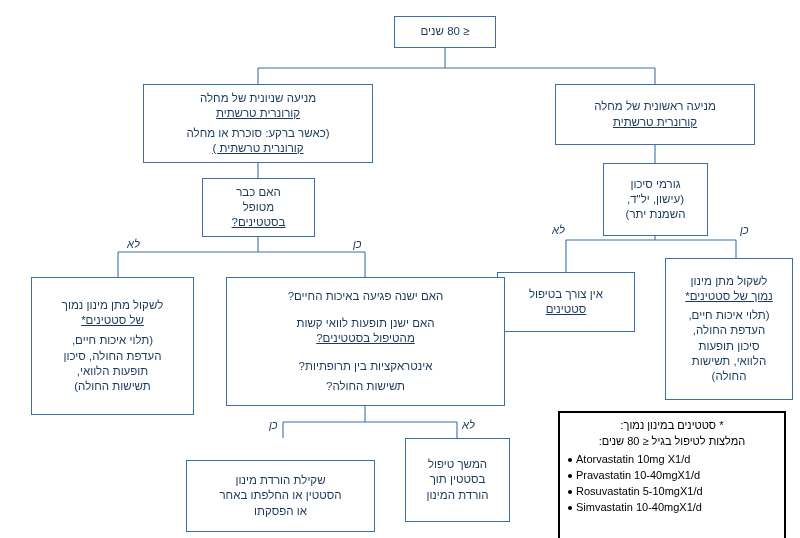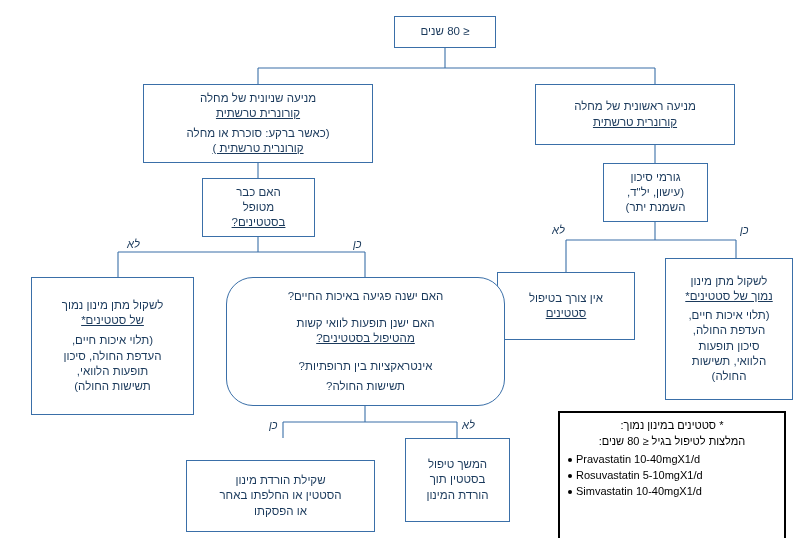--- a/index.html
+++ b/index.html
@@ -102,38 +102,38 @@
     <span class="ln">≤ 80 שנים</span>
   </div>
 
   <div class="node" style="left:143px;top:84px;width:230px;height:79px;">
     <span class="ln">מניעה שניונית של מחלה</span>
     <span class="ln u">קורונרית טרשתית</span>
     <span class="ln" style="margin-top:4px;">(כאשר ברקע: סוכרת או מחלה</span>
     <span class="ln u">קורונרית טרשתית )</span>
   </div>
 
-  <div class="node" style="left:535px;top:84px;width:200px;height:61px;">
+  <div class="node" style="left:555px;top:84px;width:200px;height:61px;">
     <span class="ln">מניעה ראשונית של מחלה</span>
     <span class="ln u">קורונרית טרשתית</span>
   </div>
 
-  <div class="node" style="left:603px;top:163px;width:105px;height:59px;">
+  <div class="node" style="left:603px;top:163px;width:105px;height:73px;">
     <span class="ln">גורמי סיכון</span>
     <span class="ln">(עישון, יל"ד,</span>
     <span class="ln">השמנת יתר)</span>
   </div>
 
   <div class="node" style="left:202px;top:178px;width:113px;height:59px;">
     <span class="ln">האם כבר</span>
     <span class="ln">מטופל</span>
     <span class="ln u">בסטטינים?</span>
   </div>
 
-  <div class="node" style="left:497px;top:272px;width:138px;height:68px;">
+  <div class="node" style="left:497px;top:272px;width:138px;height:60px;">
     <span class="ln">אין צורך בטיפול</span>
     <span class="ln u">סטטינים</span>
   </div>
 
   <div class="node" style="left:665px;top:258px;width:128px;height:142px;">
     <span class="ln">לשקול מתן מינון</span>
     <span class="ln"><span class="u">נמוך של סטטינים*</span></span>
     <span class="ln" style="margin-top:4px;">(תלוי איכות חיים,</span>
     <span class="ln">העדפת החולה,</span>
     <span class="ln">סיכון תופעות</span>
@@ -143,21 +143,21 @@
 
   <div class="node" style="left:31px;top:277px;width:163px;height:138px;">
     <span class="ln">לשקול מתן מינון נמוך</span>
     <span class="ln"><span class="u">של סטטינים*</span></span>
     <span class="ln" style="margin-top:5px;">(תלוי איכות חיים,</span>
     <span class="ln">העדפת החולה, סיכון</span>
     <span class="ln">תופעות הלוואי,</span>
     <span class="ln">תשישות החולה)</span>
   </div>
 
-  <div class="node" style="left:226px;top:277px;width:279px;height:129px;border-radius:27px;">
+  <div class="node" style="left:226px;top:277px;width:279px;height:129px;">
     <span class="ln">האם ישנה פגיעה באיכות החיים?</span>
     <span class="ln" style="margin-top:12px;">האם ישנן תופעות לוואי קשות</span>
     <span class="ln"><span class="u">מהטיפול בסטטינים?</span></span>
     <span class="ln" style="margin-top:12px;">אינטראקציות בין תרופתיות?</span>
     <span class="ln" style="margin-top:5px;">תשישות החולה?</span>
   </div>
 
   <div class="node" style="left:186px;top:460px;width:189px;height:72px;">
     <span class="ln">שקילת הורדת מינון</span>
     <span class="ln">הסטטין או החלפתו באחר</span>
@@ -174,19 +174,20 @@
   <div class="edge-label" style="left:740px;top:224px;">כן</div>
   <div class="edge-label" style="left:127px;top:238px;">לא</div>
   <div class="edge-label" style="left:353px;top:238px;">כן</div>
   <div class="edge-label" style="left:269px;top:419px;">כן</div>
   <div class="edge-label" style="left:462px;top:419px;">לא</div>
 
   <div class="legend" style="left:558px;top:411px;width:228px;height:144px;">
     <div class="hdr">* סטטינים במינון נמוך:</div>
     <div class="hdr">המלצות לטיפול בגיל ≤ 80 שנים:</div>
     <ul>
+      <li><span class="txt">Atorvastatin 10mg X1/d</span></li>
       <li><span class="txt">Pravastatin 10-40mgX1/d</span></li>
       <li><span class="txt">Rosuvastatin 5-10mgX1/d</span></li>
       <li><span class="txt">Simvastatin 10-40mgX1/d</span></li>
     </ul>
   </div>
 
 </div>
 
 </body></html>

